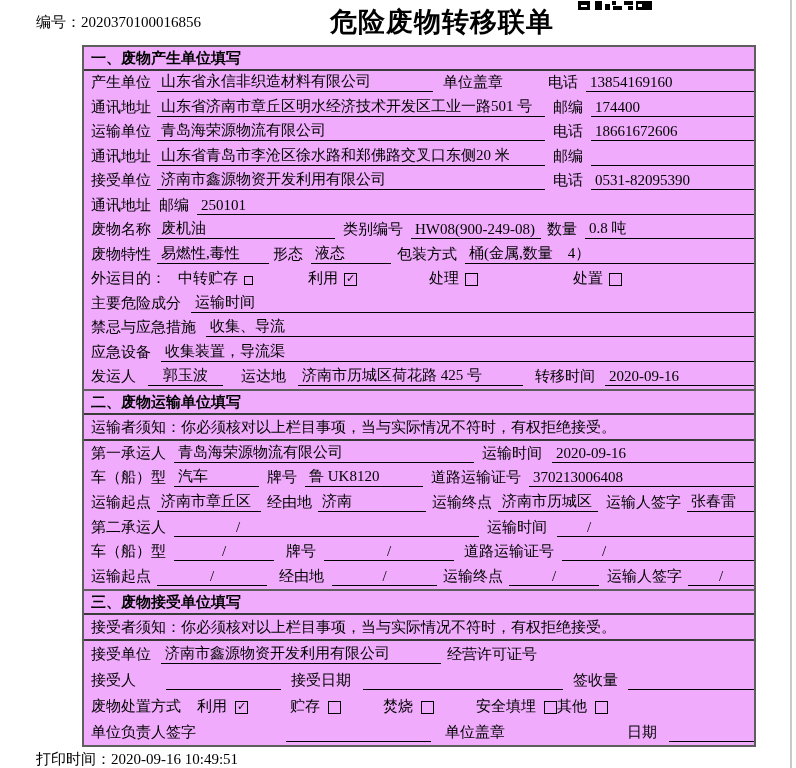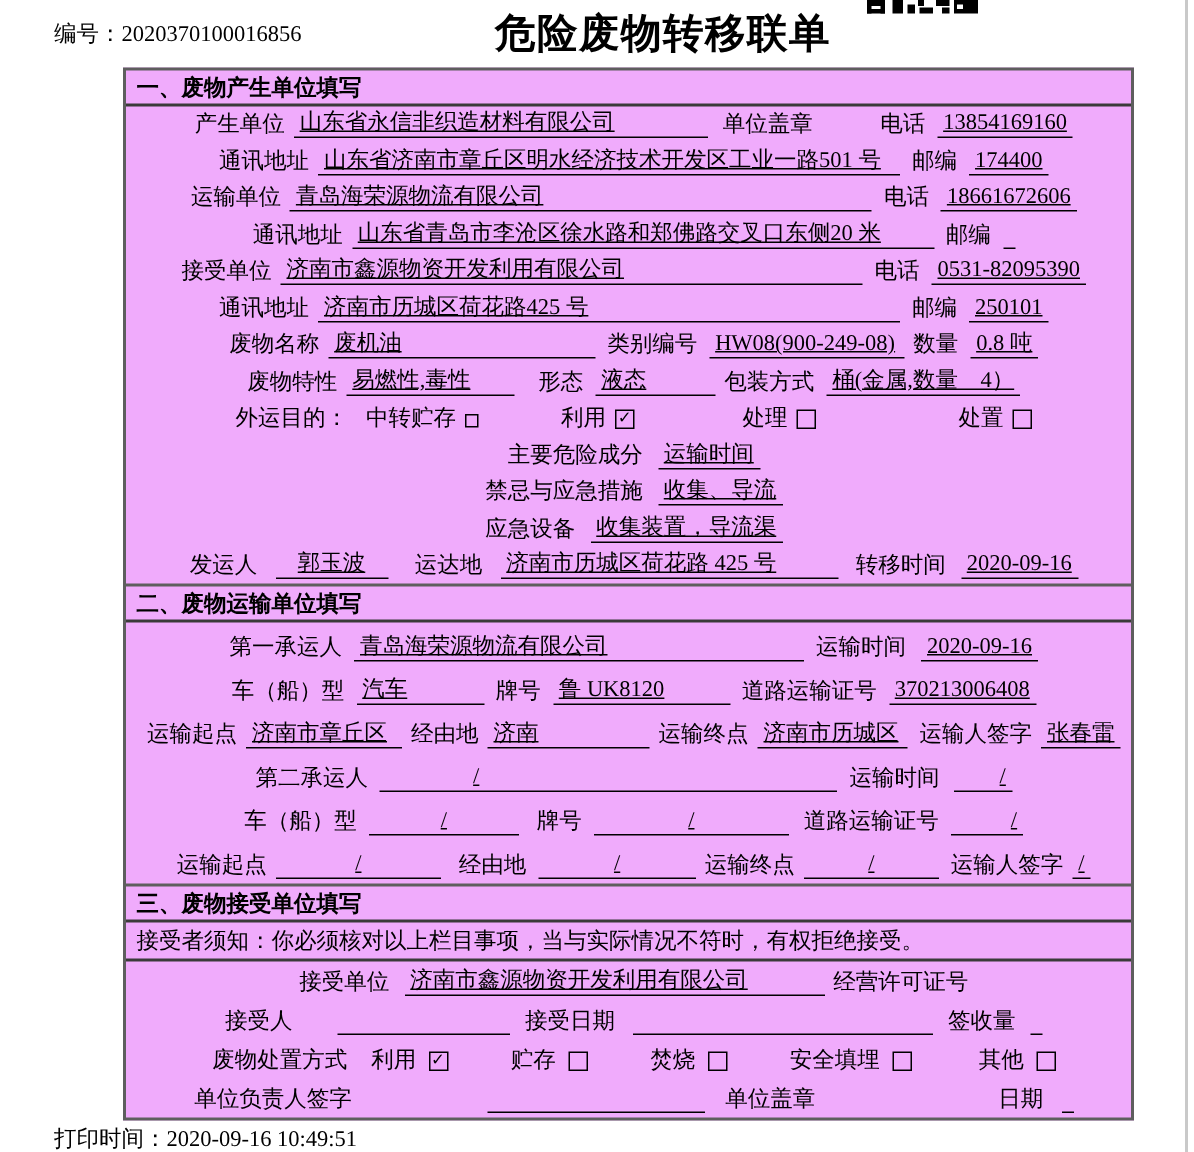--- a/index.html
+++ b/index.html
@@ -27,24 +27,24 @@
   .sec1 { height:342px; } .sec2 { height:200px; } .sec3 { height:156px; }
   .sec-title {
     height:24px; flex:none; display:flex; align-items:center; padding-left:7px;
     font-family:"Liberation Sans","DejaVu Sans",sans-serif; font-weight:bold;
     border-bottom:2px solid #3a3a3a;
   }
   .notice {
     height:26px; flex:none; display:flex; align-items:center; padding-left:7px;
     border-bottom:2px solid #3a3a3a; white-space:nowrap;
   }
-  .rows { flex:1; display:flex; flex-direction:column;align-items:center; }
+  .rows { flex:1; display:flex; flex-direction:column; }
   .row { flex:1; display:flex; align-items:flex-end; padding:0 0 3px 7px; }
   .lbl { white-space:nowrap; flex:none; }
-  .val { border-bottom:1px solid #000; white-space:nowrap; padding:0 4px; flex:none;text-decoration:underline; }
+  .val { border-bottom:1px solid #000; white-space:nowrap; padding:0 4px; flex:none; }
   .vf  { flex:1 1 auto; }
   .vc  { text-align:center; }
   .cb {
     display:inline-block; flex:none; width:13px; height:13px; border:1.5px solid #000;
     margin-bottom:2px; font-size:11px; line-height:10px; text-align:center;
     font-family:"DejaVu Sans",sans-serif;
   }
   .cb-sm { width:9px; height:9px; margin-bottom:3px; font-size:8px; line-height:6px; }
 </style>
 </head>
@@ -107,38 +107,37 @@
 
       <div class="row">
         <span class="lbl">接受单位</span>
         <span class="val" style="margin-left:6px;width:388px">济南市鑫源物资开发利用有限公司</span>
         <span class="lbl" style="margin-left:8px">电话</span>
         <span class="val vf" style="margin-left:8px">0531-82095390</span>
       </div>
 
       <div class="row">
         <span class="lbl">通讯地址</span>
-        <span class="val" style="margin-left:6px;width:388px">济南市历城区荷花路425 号</span>
         <span class="lbl" style="margin-left:8px">邮编</span>
         <span class="val vf" style="margin-left:8px">250101</span>
       </div>
 
       <div class="row">
         <span class="lbl">废物名称</span>
         <span class="val" style="margin-left:6px;width:178px">废机油</span>
         <span class="lbl" style="margin-left:8px">类别编号</span>
         <span class="val" style="margin-left:8px;width:130px">HW08(900-249-08)</span>
         <span class="lbl" style="margin-left:6px">数量</span>
         <span class="val vf" style="margin-left:8px">0.8 吨</span>
       </div>
 
       <div class="row">
         <span class="lbl">废物特性</span>
         <span class="val" style="margin-left:6px;width:112px">易燃性,毒性</span>
-        <span class="lbl" style="margin-left:16px">形态</span>
+        <span class="lbl" style="margin-left:4px">形态</span>
         <span class="val" style="margin-left:8px;width:80px">液态</span>
         <span class="lbl" style="margin-left:6px">包装方式</span>
         <span class="val vf" style="margin-left:8px">桶(金属,数量　4）</span>
       </div>
 
       <div class="row">
         <span class="lbl">外运目的：</span>
         <span class="lbl" style="margin-left:12px">中转贮存</span>
         <span class="cb cb-sm" style="margin-left:6px"></span>
         <span class="lbl" style="margin-left:55px">利用</span>
@@ -171,20 +170,21 @@
         <span class="val" style="margin-left:12px;width:225px">济南市历城区荷花路 425 号</span>
         <span class="lbl" style="margin-left:12px">转移时间</span>
         <span class="val vf" style="margin-left:10px">2020-09-16</span>
       </div>
 
     </div>
   </div>
 
   <div class="sec sec2">
     <div class="sec-title">二、废物运输单位填写</div>
+    <div class="notice">运输者须知：你必须核对以上栏目事项，当与实际情况不符时，有权拒绝接受。</div>
     <div class="rows">
 
       <div class="row">
         <span class="lbl">第一承运人</span>
         <span class="val" style="margin-left:8px;width:300px">青岛海荣源物流有限公司</span>
         <span class="lbl" style="margin-left:8px">运输时间</span>
         <span class="val vf" style="margin-left:10px">2020-09-16</span>
       </div>
 
       <div class="row">
@@ -260,21 +260,21 @@
       <div class="row">
         <span class="lbl">废物处置方式</span>
         <span class="lbl" style="margin-left:16px">利用</span>
         <span class="cb" style="margin-left:8px">✓</span>
         <span class="lbl" style="margin-left:42px">贮存</span>
         <span class="cb" style="margin-left:8px"></span>
         <span class="lbl" style="margin-left:42px">焚烧</span>
         <span class="cb" style="margin-left:8px"></span>
         <span class="lbl" style="margin-left:42px">安全填埋</span>
         <span class="cb" style="margin-left:8px"></span>
-        <span class="lbl" style="margin-left:45px">其他</span>
+        <span class="lbl" style="">其他</span>
         <span class="cb" style="margin-left:8px"></span>
       </div>
 
       <div class="row">
         <span class="lbl">单位负责人签字</span>
         <span class="val" style="margin-left:90px;width:145px"></span>
         <span class="lbl" style="margin-left:14px">单位盖章</span>
         <span class="lbl" style="margin-left:122px">日期</span>
         <span class="val vf" style="margin-left:12px"></span>
       </div>

